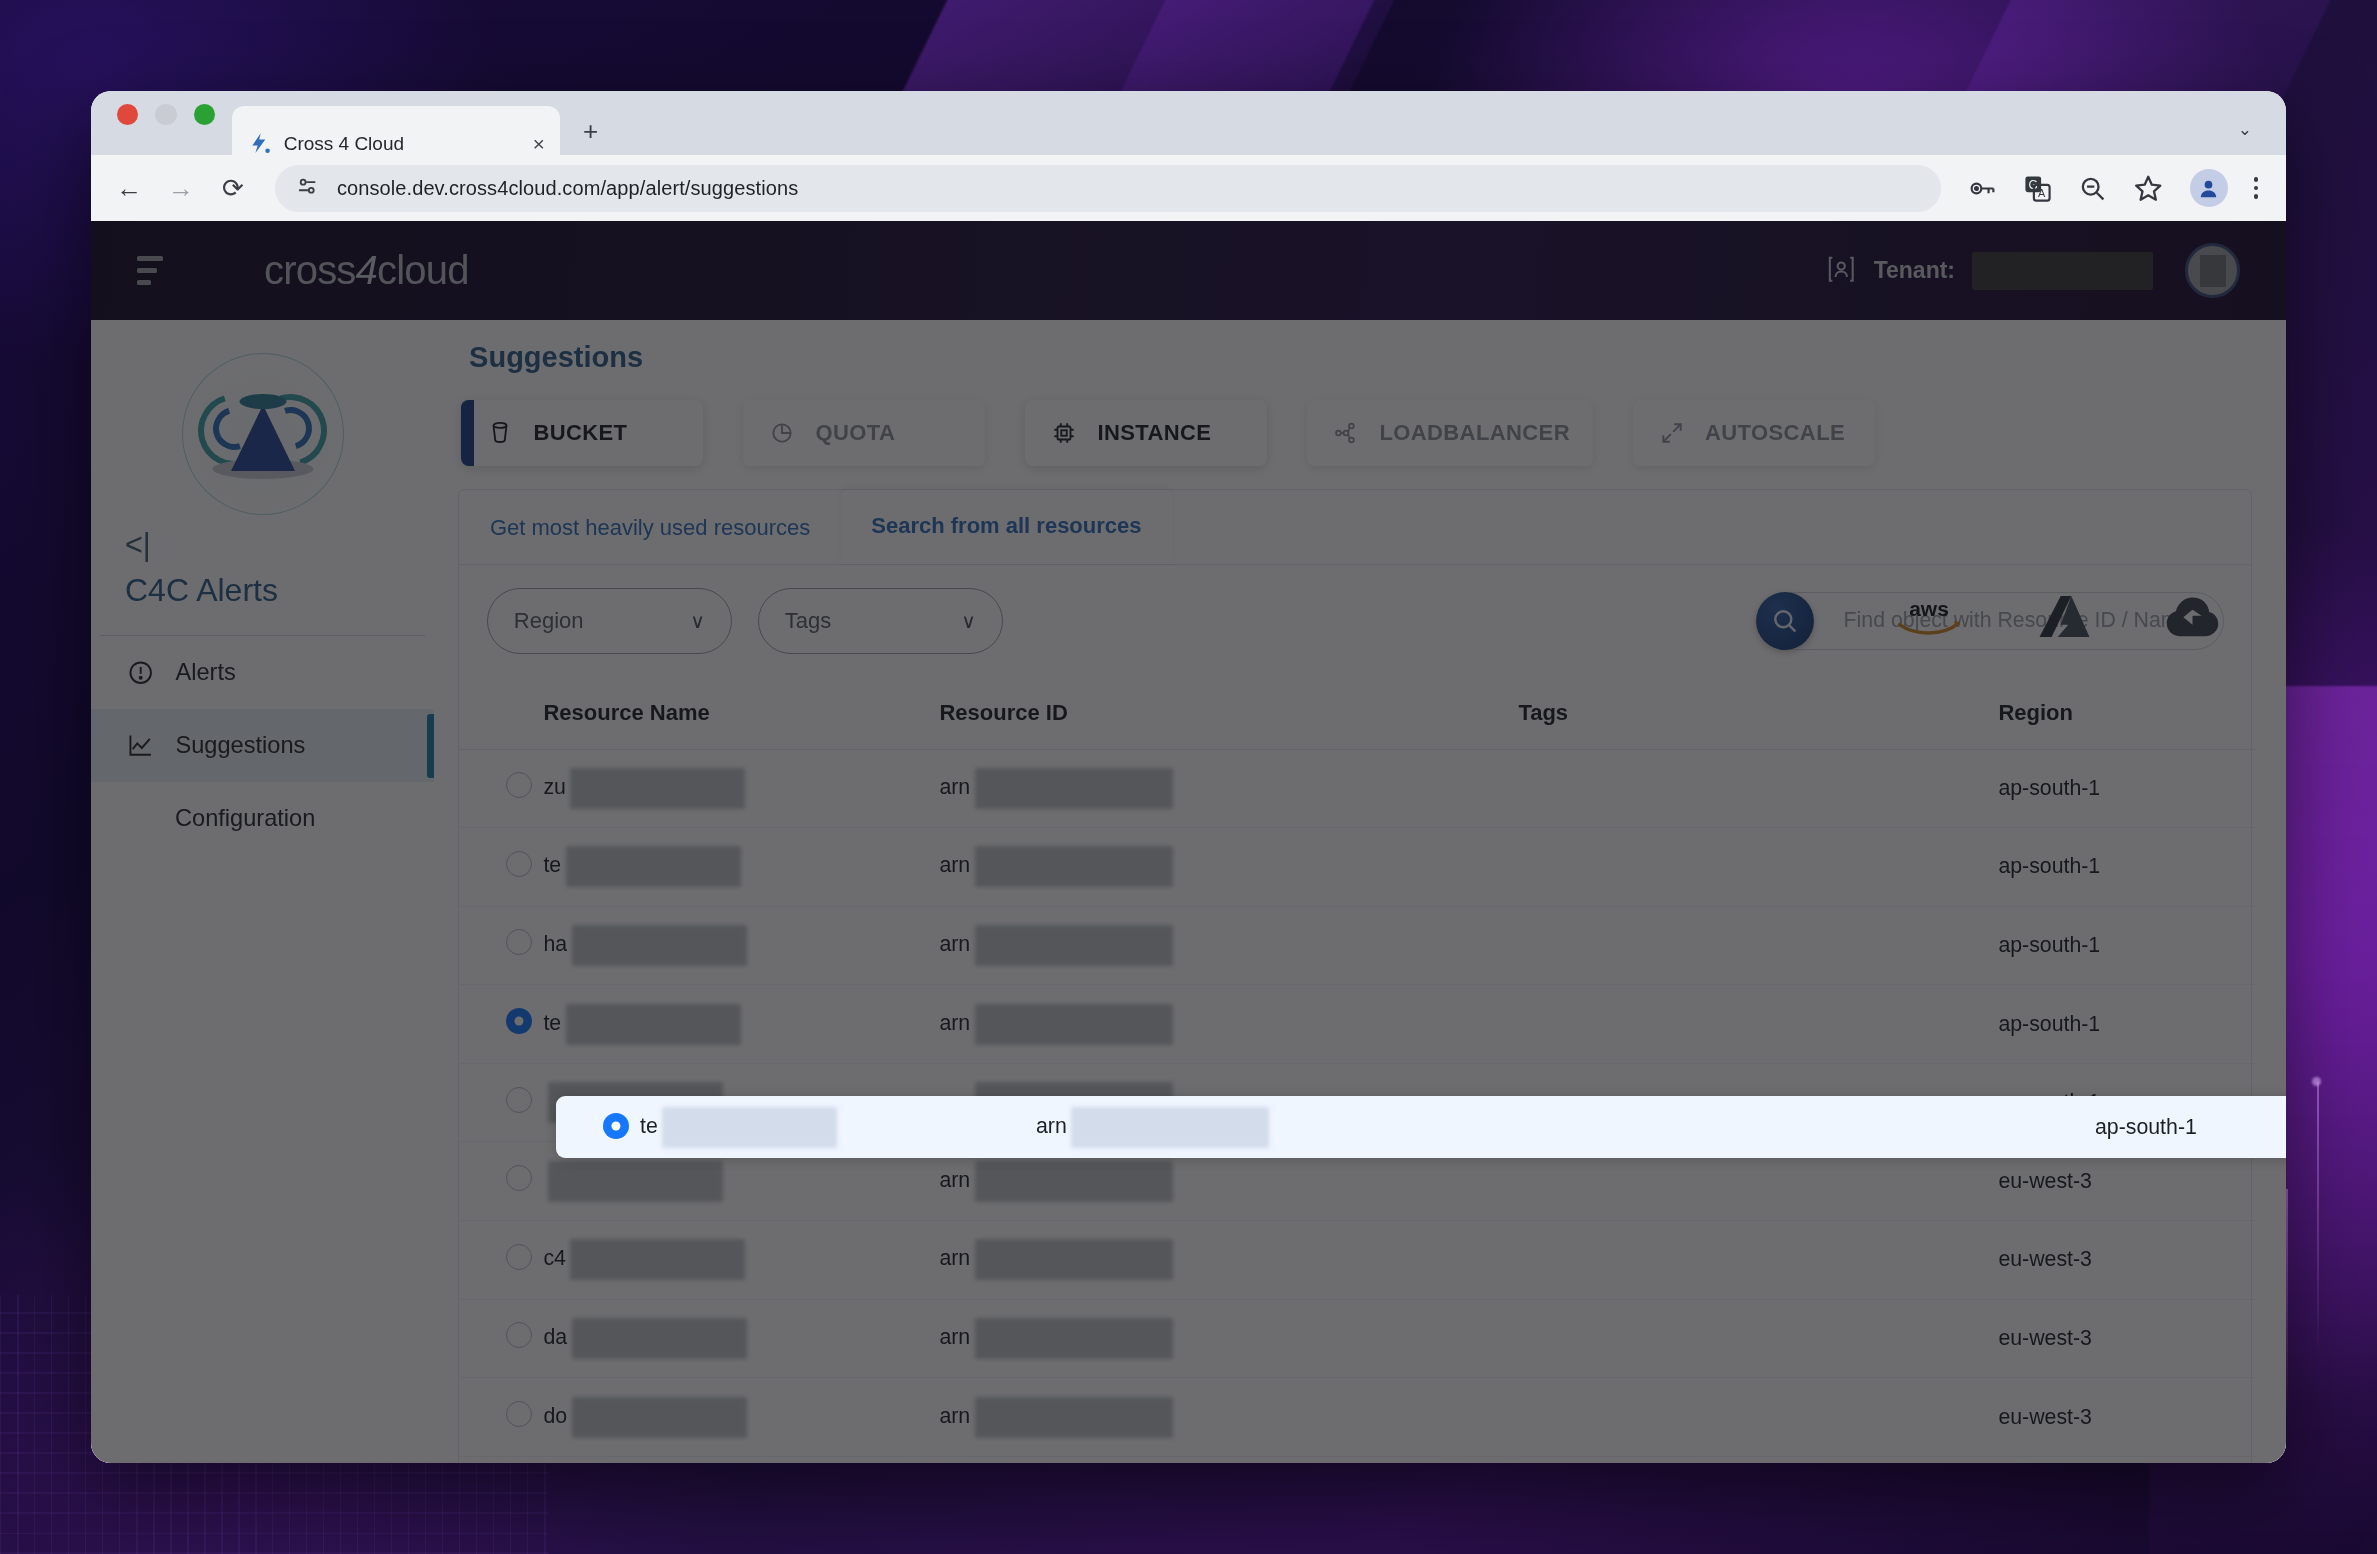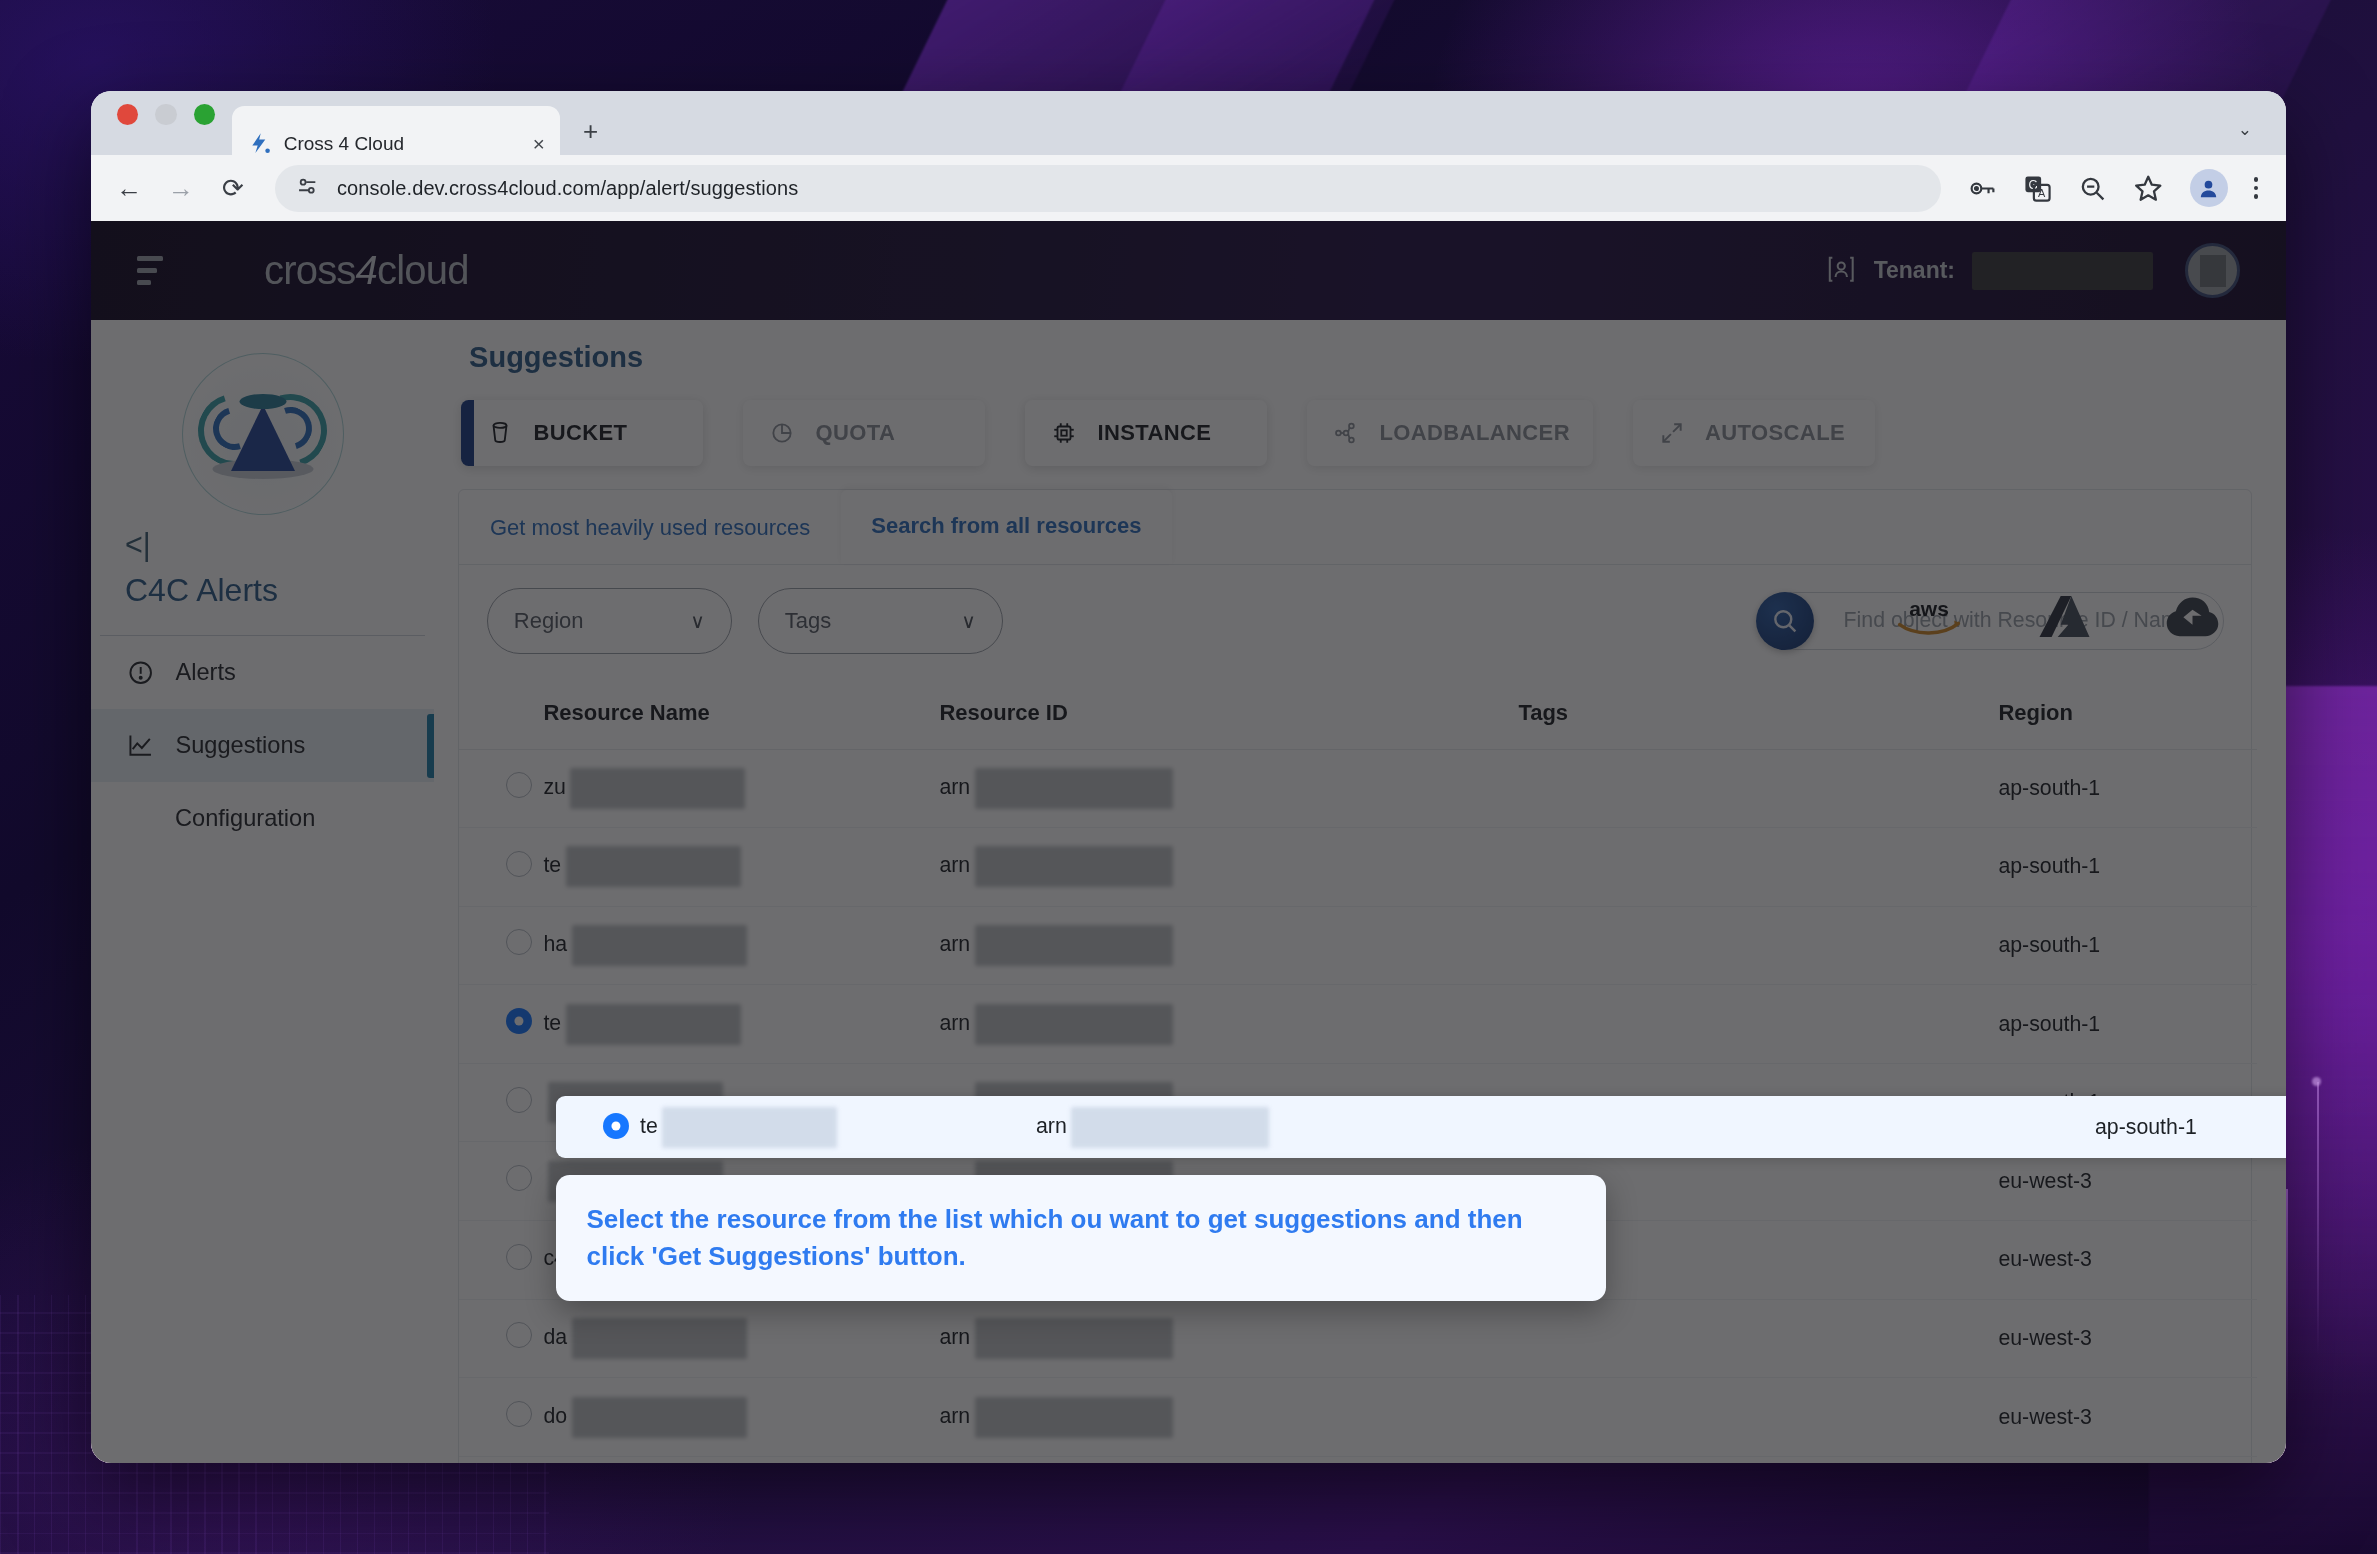--- a/index.html
+++ b/index.html
@@ -643,17 +643,16 @@
     <div id="dim"></div>
 
     <div class="spot spot-row">
       <span class="sr-sel"><span class="radio on"></span></span>
       <span class="sr-name"><span>te</span><span class="redact" style="width:175px;margin-left:4.6px;"></span></span>
       <span class="sr-id"><span>arn</span><span class="redact" style="width:198px;margin-left:4.6px;"></span></span>
       <span class="sr-tags"></span>
       <span class="sr-region">ap-south-1</span>
     </div>
 
-    <div class="tooltip">Select the resource from the list which ou want to get suggestions and then click 'Get Suggestions' button.</div>
 
   </div>
 </div>
 
 
 </body></html>

